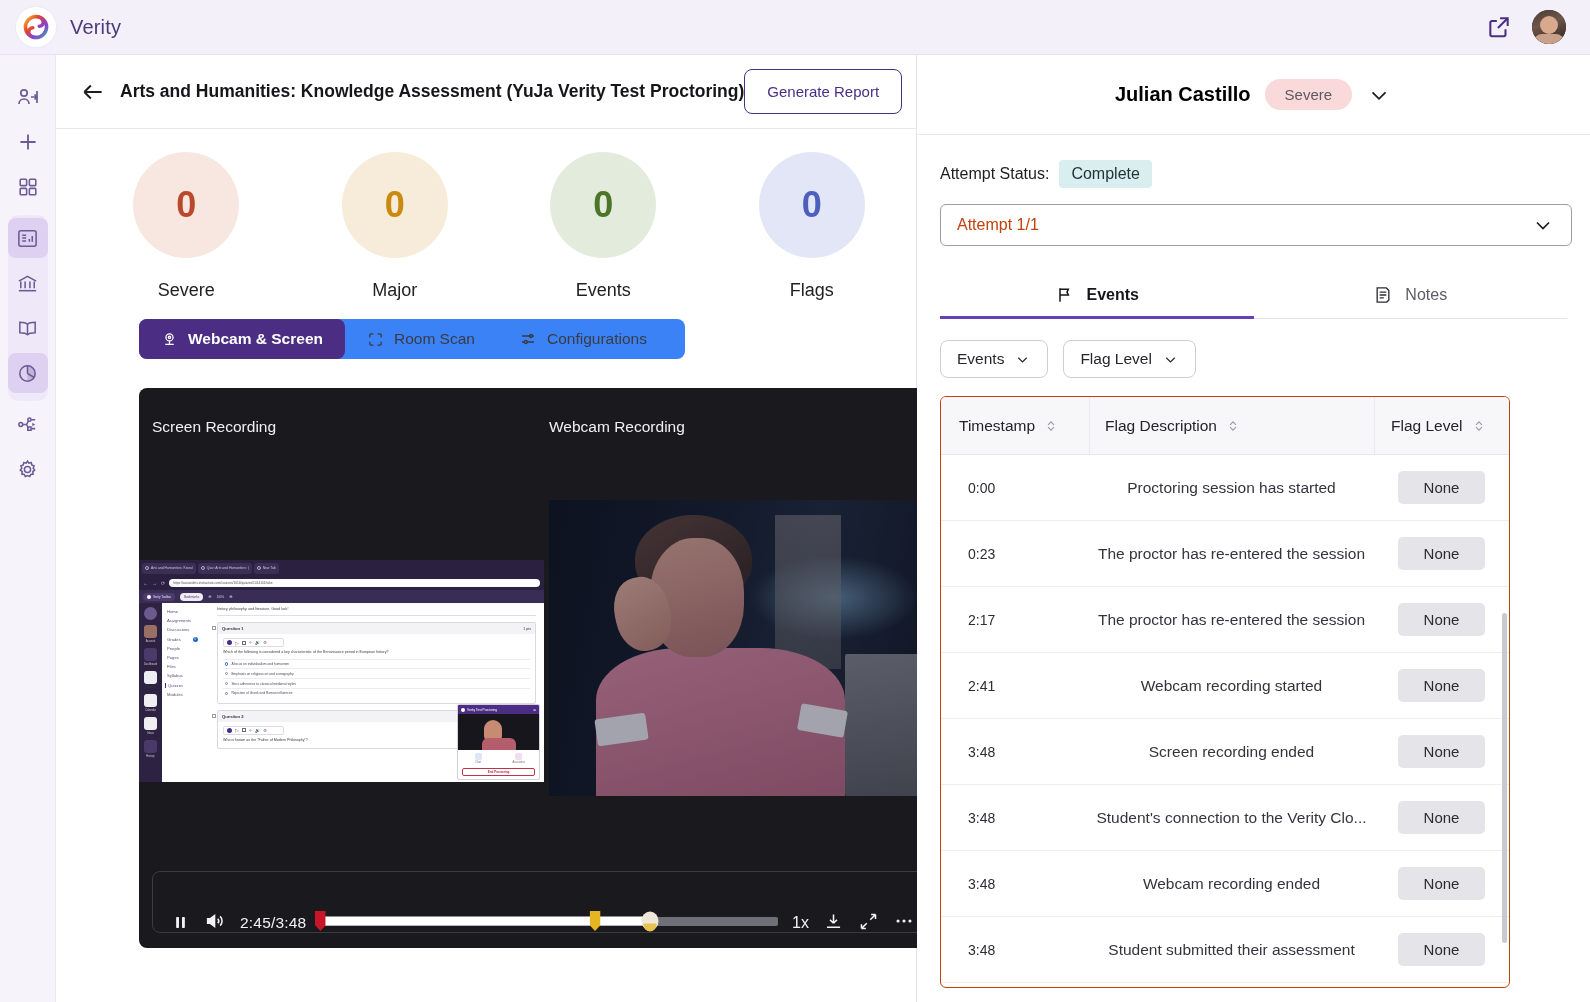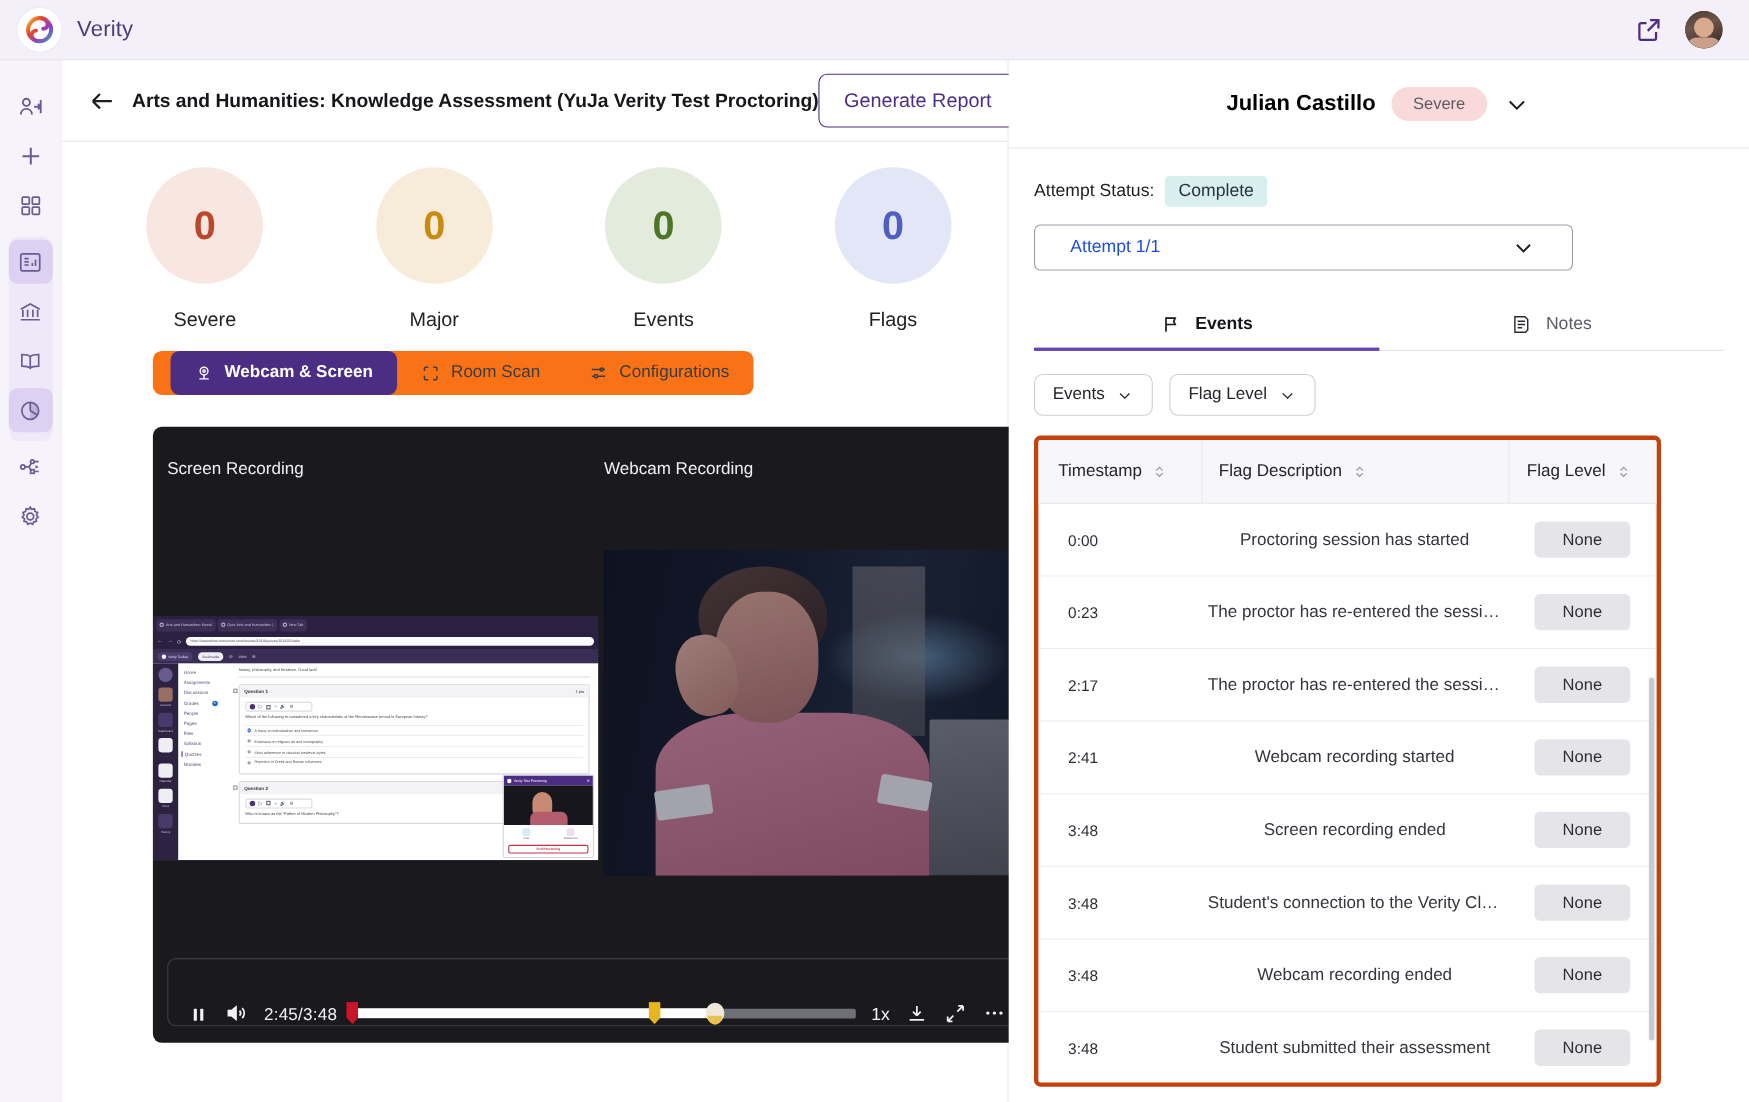--- a/index.html
+++ b/index.html
@@ -67,37 +67,37 @@
     border-bottom: 1px solid #e8e8ec;
   }
   #back-arrow { width: 26px; height: 26px; cursor: pointer; flex: none; }
   #page-title {
     font-size: 17.5px; font-weight: 700; color: #16161a; margin-left: 14px;
     white-space: nowrap;
   }
   #generate-report-btn {
     margin-left: auto; border: 1.6px solid #4b2e83; color: #4b2e83;
     background: #fff; border-radius: 8px; padding: 13px 22px;
-    font-size: 18px; font-family: inherit; cursor: pointer; white-space: nowrap;
+    font-size: 15px; font-family: inherit; cursor: pointer; white-space: nowrap;
   }
 
   
   #summary { display: flex; padding: 23px 0 0 26px; gap: 0; }
   .sum-item { width: 234px; display: flex; flex-direction: column; align-items: center; }
   .sum-circle {
     width: 106px; height: 106px; border-radius: 50%;
     display: flex; align-items: center; justify-content: center;
     font-size: 36px; font-weight: 700;
   }
   .sum-label { margin-top: 22px; font-size: 18px; color: #222; }
 
   
   #view-tabs {
     margin: 18px 0 0 83px; width: 546px; height: 40px;
-    background: #f97316; border-radius: 8px; display: flex; align-items: center; justify-content: flex-end;
+    background: #3b82f6; border-radius: 8px; display: flex; align-items: center;
   }
   .vtab {
     height: 40px; display: flex; align-items: center; gap: 10px;
     padding: 0 22px; border-radius: 8px; font-size: 15.5px; color: #3b3b42;
     cursor: pointer; white-space: nowrap;
   }
   .vtab.active { background: #4b2e83; color: #fff; font-weight: 700; }
   .vtab svg { flex: none; }
 
   
@@ -229,23 +229,23 @@
     background: #f9d9da; color: #5d5a62; font-size: 15px;
     padding: 7px 20px; border-radius: 16px;
   }
   #student-chevron { cursor: pointer; }
 
   #attempt-status-row { display: flex; align-items: center; gap: 10px; margin: 25px 0 0 23px; }
   #attempt-status-label { font-size: 16px; color: #1d1d22; }
   #attempt-status-value { background: #d9eeee; color: #23333a; font-size: 16px; padding: 5px 12px; border-radius: 4px; }
 
   #attempt-select {
-    margin: 16px 0 0 23px; width: 490px; height: 42px; border: 1px solid #9d9daa;
-    border-radius: 6px; display: flex; align-items: center; padding: 0 32px;
-    font-size: 16px; color: #1d4ed8; cursor: pointer;
+    margin: 16px 0 0 23px; width: 632px; height: 42px; border: 1px solid #9d9daa;
+    border-radius: 6px; display: flex; align-items: center; padding: 0 16px;
+    font-size: 16px; color: #c2410c; cursor: pointer;
   }
   #attempt-select .sel-chevron { margin-left: auto; }
 
   #panel-tabs { margin: 26px 23px 0 23px; display: flex; border-bottom: 1px solid #e4e4ea; }
   .ptab {
     flex: 1; height: 46px; display: flex; align-items: center; justify-content: center; gap: 12px;
     font-size: 16px; color: #5c5c66; cursor: pointer; position: relative;
   }
   .ptab.active { color: #16161a; font-weight: 700; }
   .ptab.active::after {
@@ -255,21 +255,21 @@
   #filters { display: flex; gap: 15px; margin: 21px 0 0 23px; }
   .filter-btn {
     height: 38px; border: 1px solid #cdcdd6; border-radius: 8px; background: #fff;
     display: flex; align-items: center; gap: 10px; padding: 0 16px;
     font-size: 15.5px; color: #26262c; cursor: pointer;
   }
 
   
   #events-table {
     margin: 18px 0 0 23px; width: 570px; height: 592px;
-    border: 4px solid #c2410c; border-radius: 6px; overflow: hidden; position: relative;
+    border: 1px solid #c2410c; border-radius: 6px; overflow: hidden; position: relative;
   }
   #thead { display: flex; background: #f7f7fa; height: 58px; border-bottom: 1px solid #e6e6ec; }
   .th { display: flex; align-items: center; gap: 9px; font-size: 15.5px; color: #23232a; }
   .th.c1 { width: 148px; padding-left: 18px; }
   .th.c2 { flex: 1; padding-left: 15px; border-left: 1px solid #eaeaef; }
   .th.c3 { width: 135px; padding-left: 16px; border-left: 1px solid #eaeaef; }
   #tbody { height: 533px; overflow: hidden; position: relative; }
   .trow { display: flex; align-items: center; height: 66px; border-bottom: 1px solid #eeeef2; }
   .td-time { width: 148px; padding-left: 27px; font-size: 14px; color: #2c2c34; }
   .td-desc { flex: 1; font-size: 15.5px; color: #34343d; text-align: center; padding: 0 6px;

